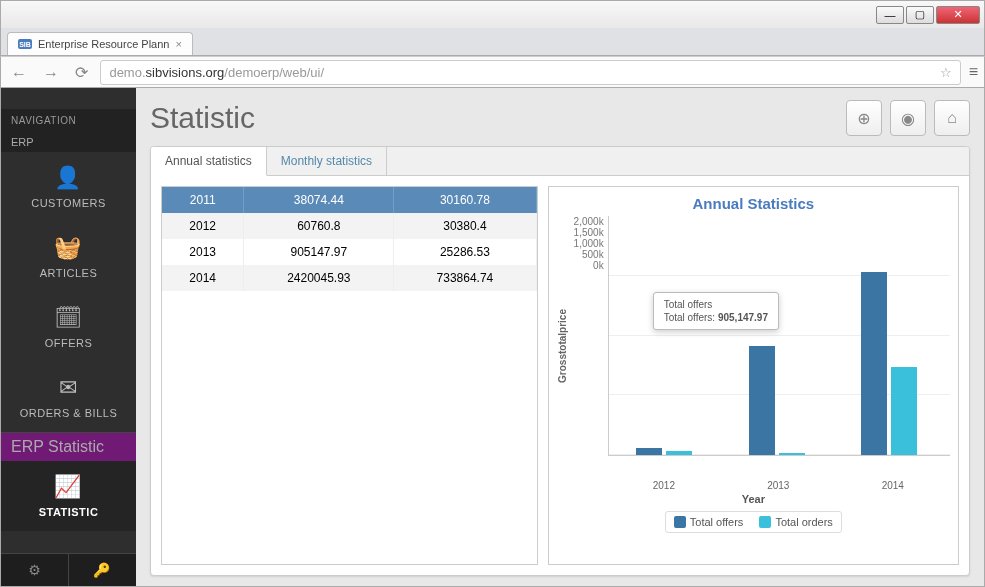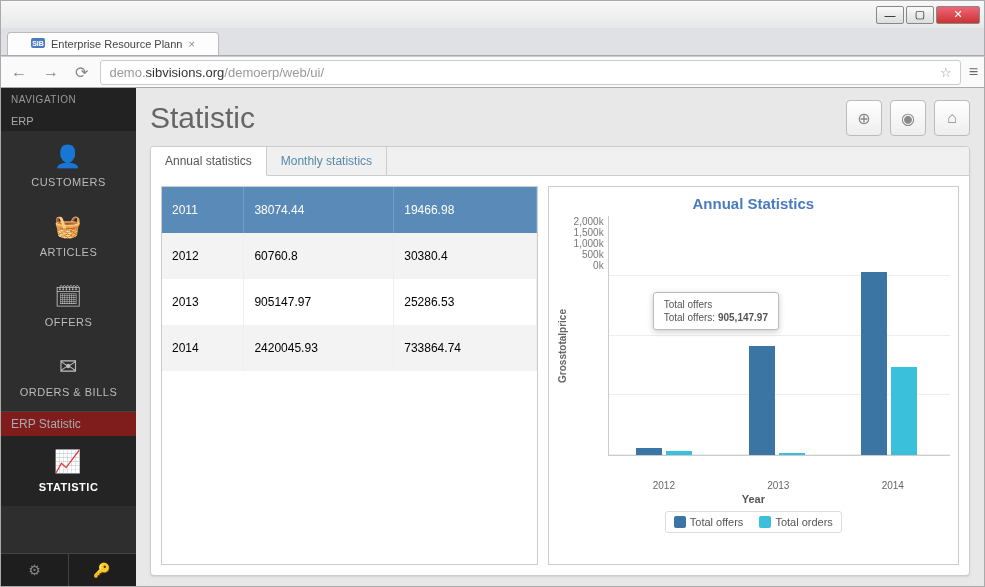--- a/index.html
+++ b/index.html
@@ -5,39 +5,39 @@
 * { box-sizing: border-box; margin: 0; padding: 0; }
 body { font-family: Arial, sans-serif; font-size: 12px; background: #fff; width: 985px; height: 587px; overflow: hidden; }
 
 
 .window-chrome { height: 28px; background: linear-gradient(#f8f8f8, #e8e8e8); border: 1px solid #aaa; border-bottom: none; display: flex; justify-content: flex-end; align-items: center; padding-right: 4px; gap: 2px; }
 .win-btn { width: 28px; height: 18px; border: 1px solid #888; background: linear-gradient(#fafafa, #ddd); display: flex; align-items: center; justify-content: center; font-size: 11px; cursor: pointer; border-radius: 2px; }
 .win-btn.close { background: linear-gradient(#e67, #c33); color: #fff; width: 44px; }
 
 
 .tab-row { height: 28px; background: #dfe1e5; border: 1px solid #aaa; border-top: none; display: flex; align-items: flex-end; padding-left: 6px; }
-.tab { background: #fdfdfd; border: 1px solid #bbb; border-bottom: none; border-radius: 4px 4px 0 0; padding: 5px 23px; display: flex; align-items: flex-start; gap: 6px; font-size: 11px; color: #444; }
+.tab { background: #fdfdfd; border: 1px solid #bbb; border-bottom: none; border-radius: 4px 4px 0 0; padding: 5px 10px; display: flex; align-items: center; gap: 6px; font-size: 11px; color: #444; }
 .tab .favicon { width: 14px; height: 10px; background: #4a7bbf; color: #fff; font-size: 7px; display: flex; align-items: center; justify-content: center; border-radius: 2px; font-weight: bold; }
 .tab-close { color: #888; cursor: pointer; }
 
 
 .url-bar { height: 32px; background: #fafafa; border: 1px solid #aaa; border-top: 1px solid #ccc; display: flex; align-items: center; padding: 0 6px; gap: 8px; }
 .nav-ic { color: #888; font-size: 16px; cursor: pointer; padding: 2px 4px; }
 .url-input { flex: 1; border: 1px solid #ccc; border-radius: 3px; padding: 4px 8px; font-size: 13px; color: #999; background: #fff; display: flex; align-items: flex-start; justify-content: space-between; }
 .url-input .domain { color: #333; }
 .menu-ic { color: #666; font-size: 16px; cursor: pointer; }
 
 
 .app { display: flex; height: calc(587px - 28px - 28px - 32px); border: 1px solid #aaa; border-top: none; }
 
 
 .sidebar { width: 135px; background: #2e2e2e; color: #bbb; display: flex; flex-direction: column; }
-.sb-header { background: #222; color: #999; font-size: 10px; padding: 6px 10px; letter-spacing: 0.5px; }
+.sb-header { background: #222; color: #999; font-size: 10px; padding: 6px 10px; letter-spacing: 0.5px; margin-top: 21px; }
 .sb-sub { background: #222; color: #aaa; font-size: 11px; padding: 4px 10px; }
-.sb-group { background: #7f1d1d; color: #aaa; font-size: 12px; padding: 5px 10px; border-top: 1px solid #444; }
+.sb-group { background: #701a75; color: #aaa; font-size: 16px; padding: 5px 10px; border-top: 1px solid #444; }
 .sb-item { display: flex; flex-direction: column; align-items: center; padding: 13px 6px; gap: 6px; cursor: pointer; font-size: 11px; letter-spacing: 0.5px; }
 .sb-item.active { background: #242424; color: #fff; font-weight: bold; }
 .sb-ic { font-size: 22px; color: #bdbdbd; }
 .sb-footer { margin-top: auto; display: flex; background: #1e1e1e; border-top: 1px solid #444; }
 .sb-foot-btn { flex: 1; text-align: center; padding: 8px; cursor: pointer; color: #888; font-size: 14px; border-right: 1px solid #444; }
 .sb-foot-btn:last-child { border-right: none; }
 
 
 .main { flex: 1; background: #e8e8e8; display: flex; flex-direction: column; padding: 12px 14px 10px 14px; }
 .page-head { display: flex; align-items: center; justify-content: space-between; margin-bottom: 10px; }
@@ -53,21 +53,21 @@
 .panel-body { flex: 1; display: flex; padding: 10px; gap: 10px; }
 
 .table-col { flex: 1; border: 1px solid #ccc; background: #fff; }
 .thead { display: flex; background: linear-gradient(#f8f8f8, #eaeaea); border-bottom: 1px solid #ccc; }
 .th { padding: 6px 10px; font-size: 11px; color: #555; text-align: right; border-right: 1px solid #ddd; }
 .th:first-child .sort { color: #58a; margin-right: 4px; }
 .w1 { width: 22%; } .w2 { width: 40%; } .w3 { width: 38%; }
 .trow { display: flex; }
 .trow:nth-child(even) { background: #f3f3f3; }
 .trow.sel { background: #5a8ab8; color: #fff; }
-.td { padding: 16px 10px; font-size: 12px; text-align: left; border-right: 1px solid #eee; }
+.td { padding: 6px 10px; font-size: 12px; text-align: center; border-right: 1px solid #eee; }
 .trow.sel .td { border-right: 1px solid #6ea1c9; }
 
 .chart-col { flex: 1.05; border: 1px solid #ccc; background: #fff; position: relative; padding: 8px; }
 .chart-title { text-align: center; font-size: 15px; font-weight: bold; color: #4a7bbf; margin-bottom: 4px; }
 .chart-area { position: relative; height: 260px; display: flex; }
 .yaxis-label { writing-mode: vertical-rl; transform: rotate(180deg); font-size: 10px; color: #666; font-weight: bold; align-self: center; }
 .yaxis { display: flex; flex-direction: column; align-items: flex-end; height: 240px; font-size: 10px; color: #777; padding-right: 4px; width: 40px; }
 .plot { flex: 1; border-left: 1px solid #ccc; border-bottom: 1px solid #ccc; height: 240px; position: relative; }
 .grid-line { position: absolute; left: 0; right: 0; border-top: 1px solid #eee; }
 .bar-group { position: absolute; bottom: 0; display: flex; gap: 4px; align-items: flex-end; }
@@ -168,21 +168,21 @@
         <div class="ptab active">Annual statistics</div>
         <div class="ptab">Monthly statistics</div>
       </div>
       <div class="panel-body">
 
         <div class="table-col">
           <div id="tbody">
               <div class="trow sel">
                 <div class="td w1">2011</div>
                 <div class="td w2">38074.44</div>
-                <div class="td w3">19466.98</div>
+                <div class="td w3">30160.78</div>
               </div>
               <div class="trow">
                 <div class="td w1">2012</div>
                 <div class="td w2">60760.8</div>
                 <div class="td w3">30380.4</div>
               </div>
               <div class="trow">
                 <div class="td w1">2013</div>
                 <div class="td w2">905147.97</div>
                 <div class="td w3">25286.53</div>

